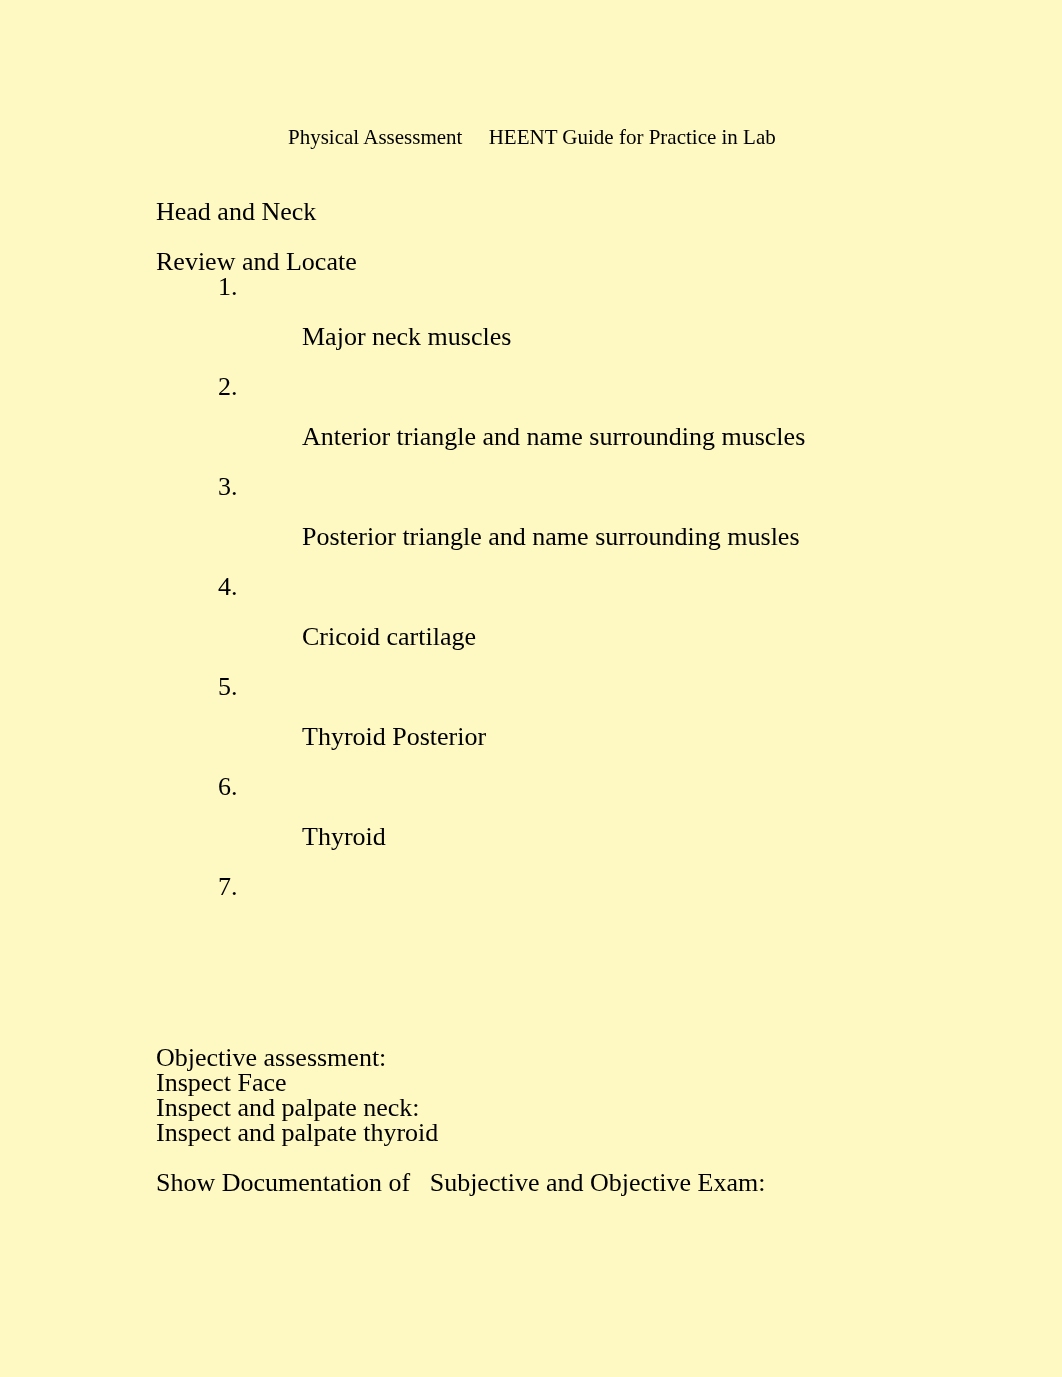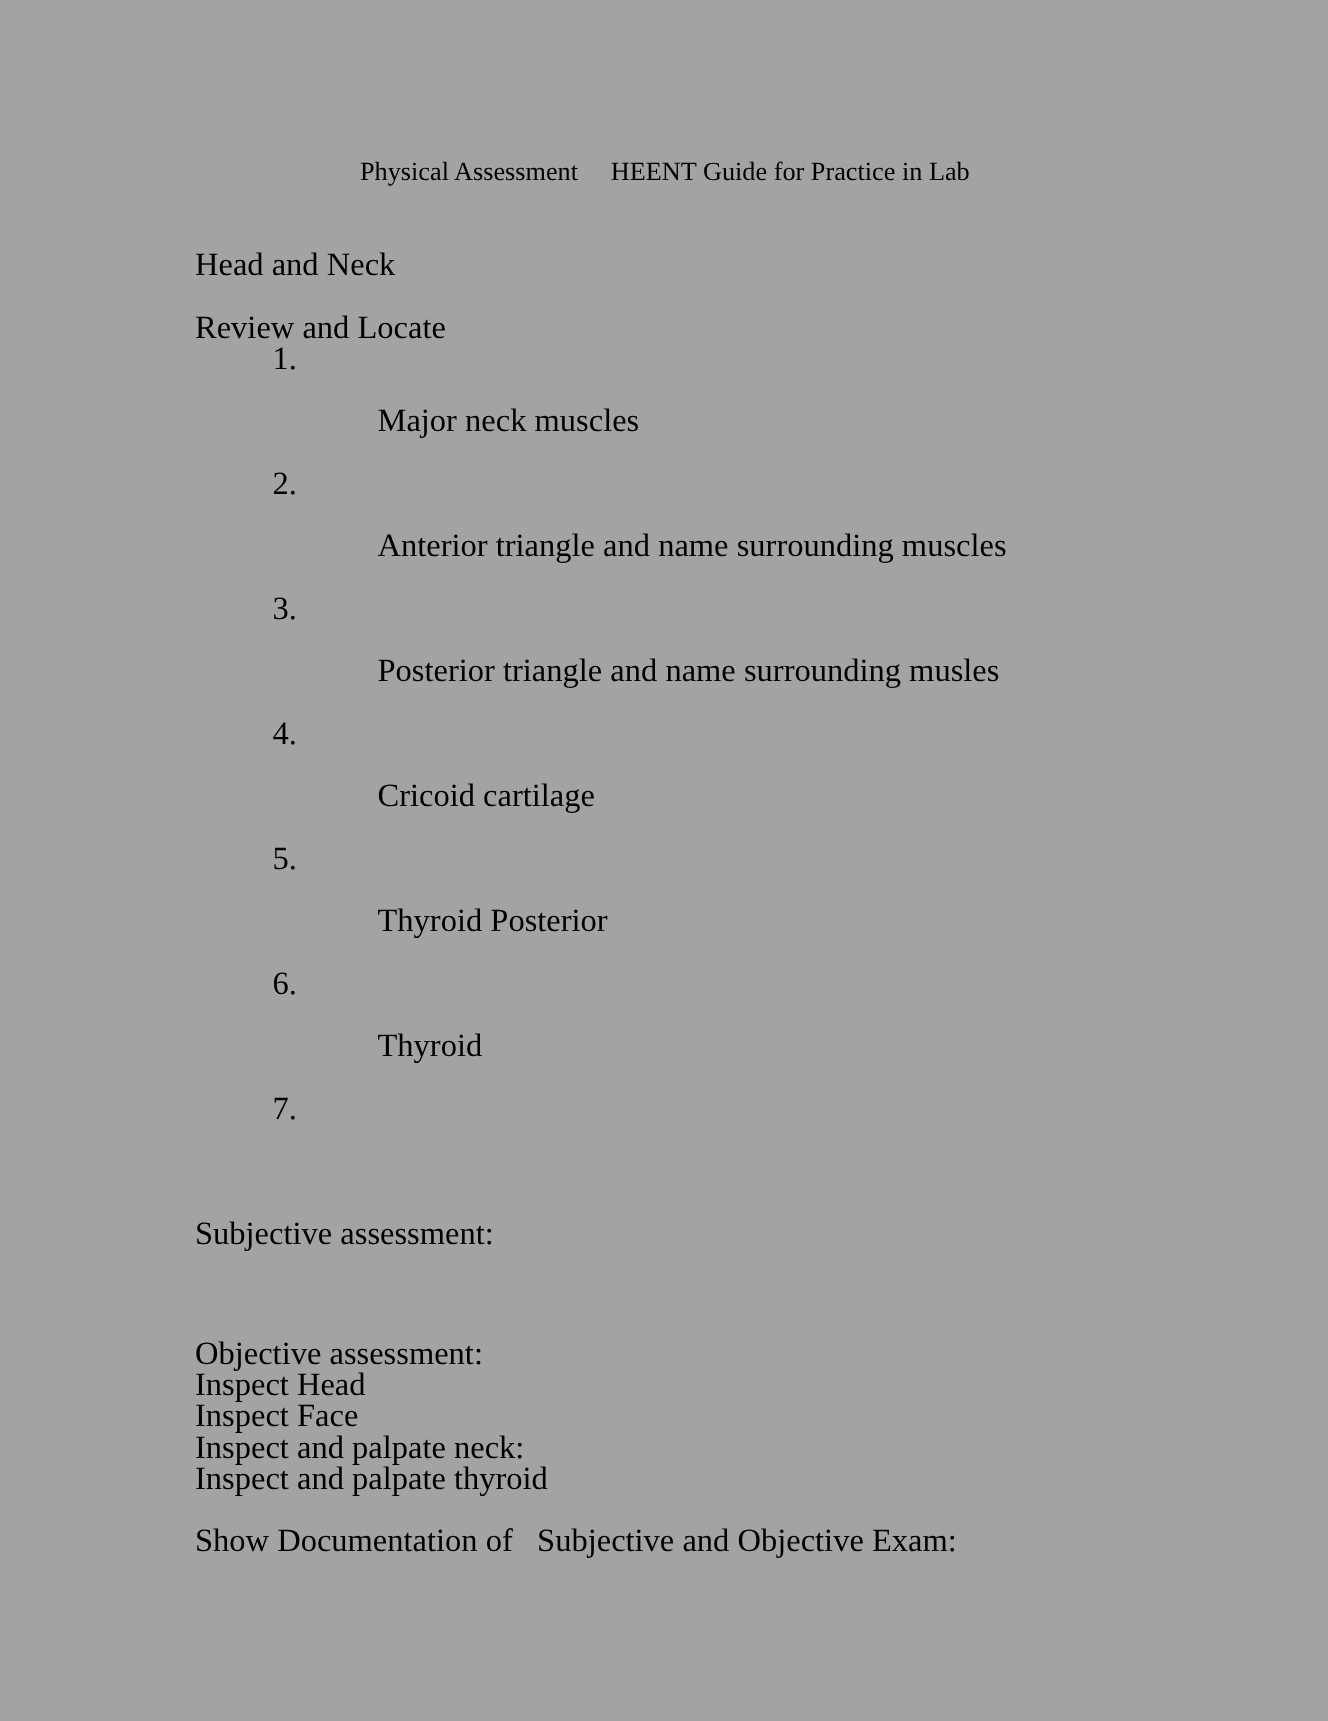--- a/index.html
+++ b/index.html
@@ -9,21 +9,21 @@
     background: #ffffff;
   }
   body {
     font-family: "Liberation Serif", "DejaVu Serif", serif;
     color: #000000;
   }
   .page {
     position: relative;
     width: 1062px;
     height: 1377px;
-    background: #a3a3a3;
+    background: #fef9c3;
     overflow: hidden;
     box-sizing: border-box;
   }
   .doc-title {
     position: absolute;
     left: 288px;
     top: 125px;
     font-size: 21px;
     line-height: 25px;
     white-space: pre;
@@ -110,27 +110,25 @@
         <span class="marker">6.</span>
         <span class="item-text">Thyroid</span>
       </li>
       <li>
         <span class="marker">7.</span>
       </li>
     </ol>
 
     <div class="spacer"></div>
 
-    <p class="para">Subjective assessment:</p>
 
     <div class="spacer-double"></div>
 
     <p class="para">Objective assessment:</p>
 
-    <p class="para">Inspect Head</p>
 
     <p class="para">Inspect Face</p>
 
     <p class="para">Inspect and palpate neck:</p>
 
     <p class="para">Inspect and palpate thyroid</p>
 
     <div class="spacer"></div>
 
     <p class="para">Show Documentation of   Subjective and Objective Exam:</p>

